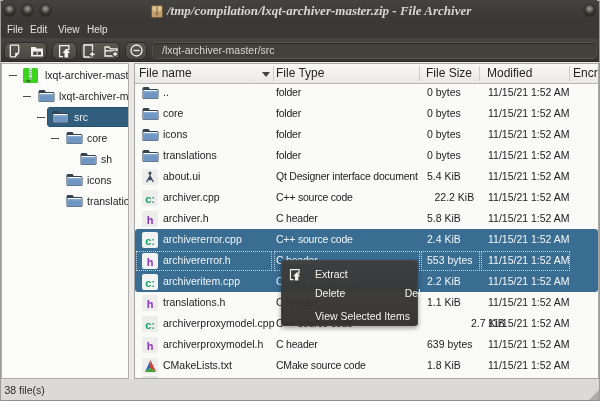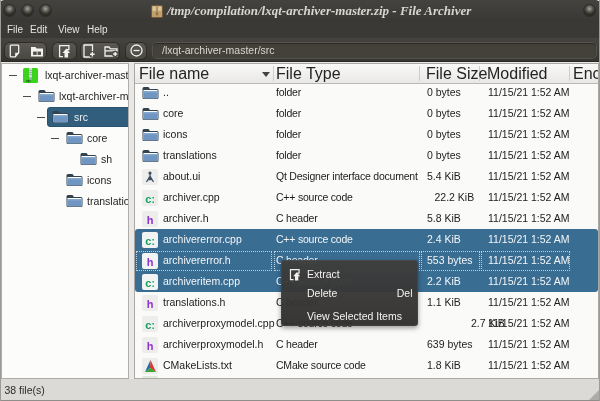--- a/index.html
+++ b/index.html
@@ -21,32 +21,32 @@
 #main{position:absolute;left:0;top:62px;width:600px;height:317px;background:#e9e8e6;}
 #tree{position:absolute;left:1px;top:0.5px;width:127.5px;height:316px;background:#fcfcfb;
  border:1px solid #aeadaa;box-sizing:border-box;overflow:hidden;}
 .trow{position:absolute;left:0;width:200px;height:21px;line-height:21px;font-size:10.5px;color:#232323;}
 .minus{position:absolute;width:8px;height:1.6px;background:#4b4b4b;top:10px;}
 #list{position:absolute;left:133.5px;top:0.5px;width:465.5px;height:316px;background:#fafaf9;
  border:1px solid #a9a8a5;box-sizing:border-box;overflow:hidden;}
 #lhead{position:absolute;left:0;top:0;width:464px;height:19px;
  background:linear-gradient(#f9f9f8,#e9e8e6);border-bottom:1px solid #b9b8b5;}
 .hsep{position:absolute;top:2px;height:15px;width:1px;background:#cfcecc;}
-.htxt{position:absolute;top:0;height:19px;line-height:19px;font-size:16px;font-weight:400;color:#242424;}
+.htxt{position:absolute;top:0;height:19px;line-height:19px;font-size:12px;font-weight:400;color:#242424;}
 .cell{position:absolute;height:21px;line-height:21px;font-size:10.5px;color:#1c1c1c;white-space:nowrap;}
 .fic{position:absolute;width:16px;height:16px;background:#ededec;border-radius:2px;text-align:center;line-height:15px;}
 #selblk{position:absolute;border-radius:3px;background:#3a6d92;}
 .selrow .cell{color:#f2f6f9;}
 .selrow .fic{background:#f2f4f4;}
 .dot{position:absolute;border:1px dotted rgba(236,243,248,0.75);box-sizing:border-box;height:20px;}
 #status{position:absolute;left:0;top:379px;width:600px;height:31px;background:#dbdad6;
  font-size:10.5px;color:#2c2c2c;line-height:23px;padding-left:4.5px;box-sizing:border-box;}
 #cmenu{position:absolute;left:281px;top:259.5px;width:136.5px;height:66px;border-radius:3px;
  background:linear-gradient(rgba(62,61,60,0.96),rgba(48,47,46,0.965));box-shadow:0 2px 5px rgba(0,0,0,0.4), inset 0 0 0 1px rgba(255,255,255,0.05);}
-.mrow{position:absolute;left:4px;width:136.5px;height:20px;line-height:20px;font-size:10.5px;color:#f4f3f1;}
+.mrow{position:absolute;left:12px;width:136.5px;height:20px;line-height:20px;font-size:10.5px;color:#f4f3f1;}
 #frame{position:absolute;left:0;top:0;width:600px;height:401px;
  box-shadow:inset 1px 0 0 #9c9b97, inset -1px 0 0 #9c9b97, inset 0 -1px 0 #8f8e8a;pointer-events:none;}
 .notch{position:absolute;width:4px;height:4px;top:0;}
 </style></head><body>
 <div id="win">
 <div id="title">
       <div class="wbtn" style="left:4.199999999999999px;top:4.5px;"></div>
       <div class="wbtn" style="left:21.5px;top:4.5px;"></div>
       <div class="wbtn" style="left:39.5px;top:4.5px;"></div>
       <div class="wbtn" style="left:584.0px;top:4.5px;"></div>

